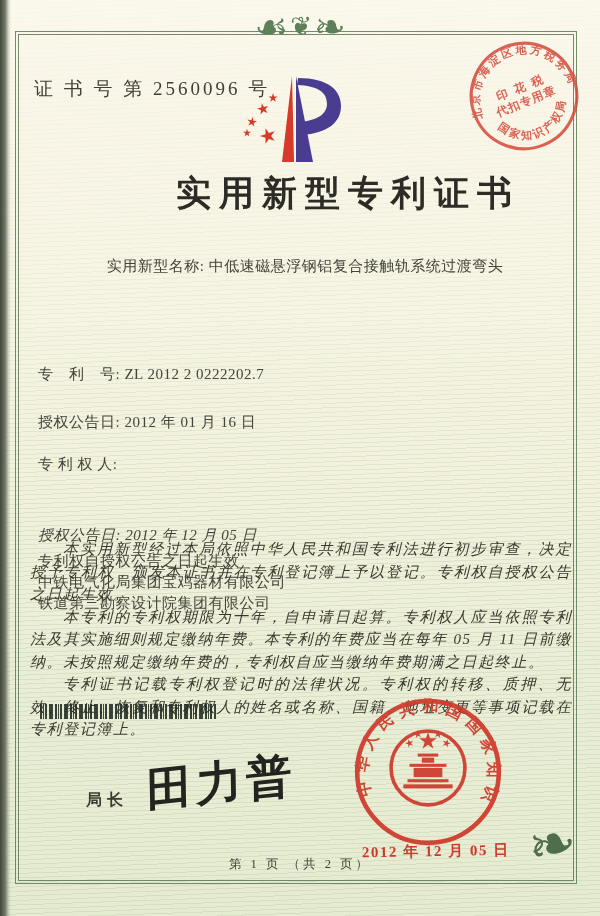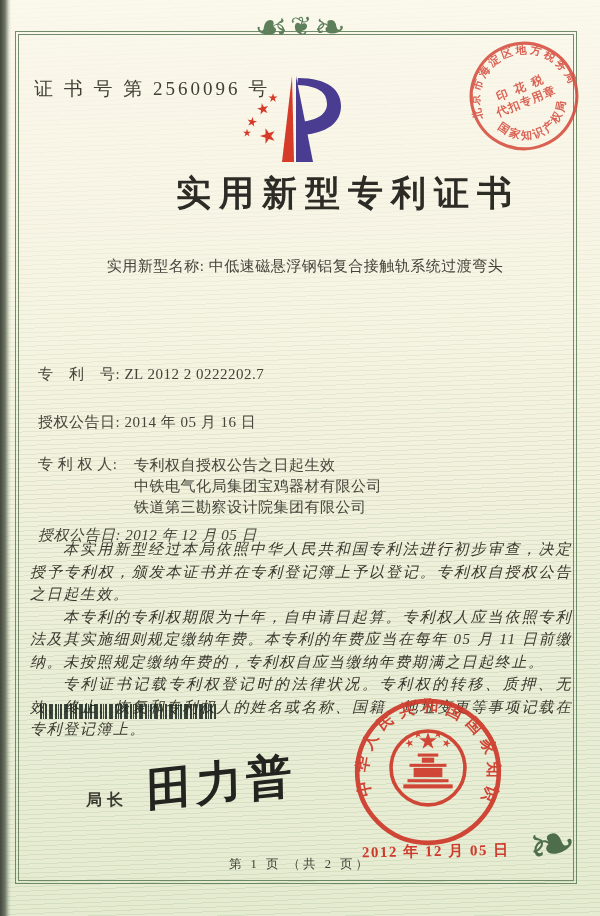--- a/index.html
+++ b/index.html
@@ -24,21 +24,21 @@
   .corner-ornament{left:528px;top:816px;color:#4e6d4a;font-size:58px;transform:rotate(-12deg);line-height:1;}
   .cert-no{left:34px;top:76px;font-size:19px;letter-spacing:3px;color:#403f35;}
   .logo{left:238px;top:68px;width:132px;height:102px;}
   .tax-seal{left:466px;top:38px;width:116px;height:116px;transform:rotate(-22deg);opacity:.85;}
   .title{left:0;top:170px;width:100%;text-align:center;font-size:35px;font-weight:bold;
     letter-spacing:8px;color:#2c2b26;margin-left:48px;}
   .row{left:38px;right:28px;font-size:15px;letter-spacing:.5px;color:#44443a;}
   .row .lab{white-space:pre;}
   .row-name{top:257px;text-align:center;} .row-inventor{top:311px;} .row-patno{top:365px;}
   .row-filing{top:413px;} .row-grant{top:526px;font-style:italic;}
-  .row-patentee{top:455px;display:flex;}
+  .row-patentee{top:455px;display:flex;flex-direction:column;}
   .row-patentee .lab{flex:0 0 96px;}
   .row-patentee .vals div{line-height:21px;}
   .body-text{left:30px;right:28px;top:538px;font-size:15px;line-height:22.5px;
     letter-spacing:1.6px;color:#3a382e;text-align:justify;font-style:italic;}
   .body-text p{margin:0;text-indent:2.2em;}
   .barcode{left:40px;top:704px;width:176px;height:15px;opacity:.88;
     background-image:
       repeating-linear-gradient(90deg,#1f2a22 0 2px,transparent 2px 5px),
       repeating-linear-gradient(90deg,#27332a 0 1px,transparent 1px 3px);}
   .director-label{left:86px;top:790px;font-size:16px;letter-spacing:5px;color:#3c3b31;font-weight:bold;}
@@ -105,21 +105,21 @@
   </div>
 
 
   <div class="row row-patno">
     <span class="lab">专　利　号:</span>
     <span>ZL 2012 2 0222202.7</span>
   </div>
 
   <div class="row row-filing">
     <span class="lab">授权公告日:</span>
-    <span>2014 年 05 月 16 日</span>
+    <span>2012 年 01 月 16 日</span>
   </div>
 
   <div class="row row-patentee">
     <span class="lab">专 利 权 人:</span>
     <span class="vals">
       <div>专利权自授权公告之日起生效</div>
       <div>中铁电气化局集团宝鸡器材有限公司</div>
       <div>铁道第三勘察设计院集团有限公司</div>
     </span>
   </div>

